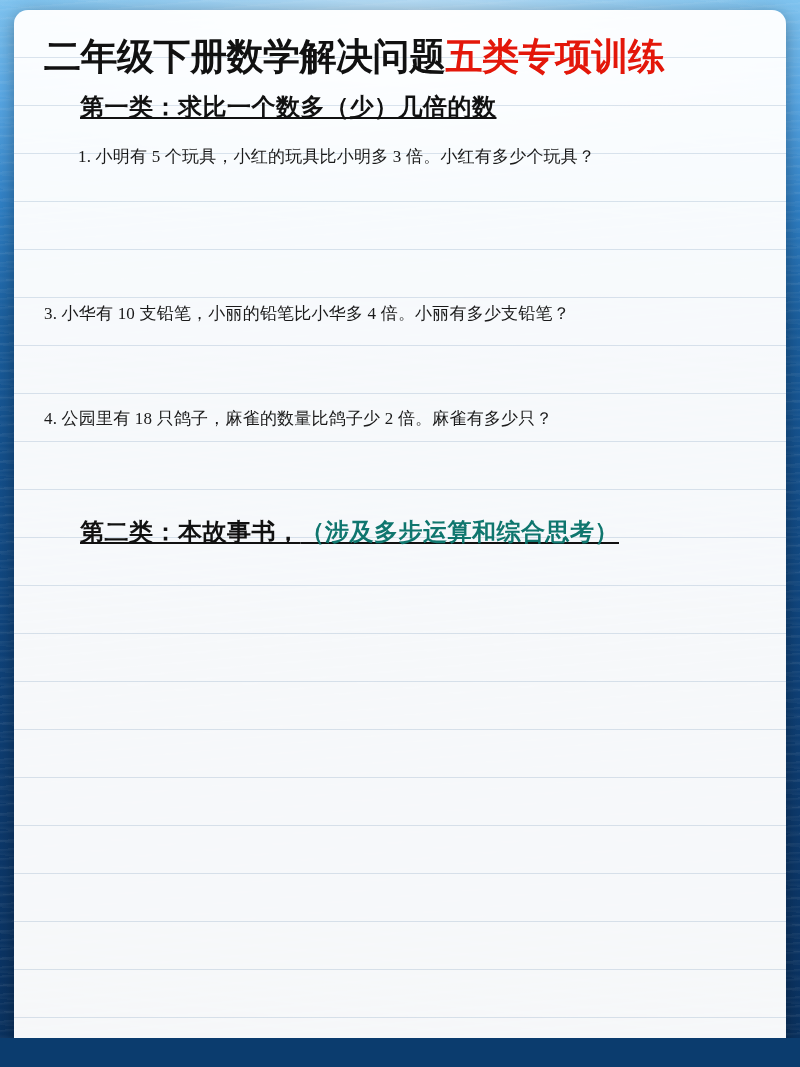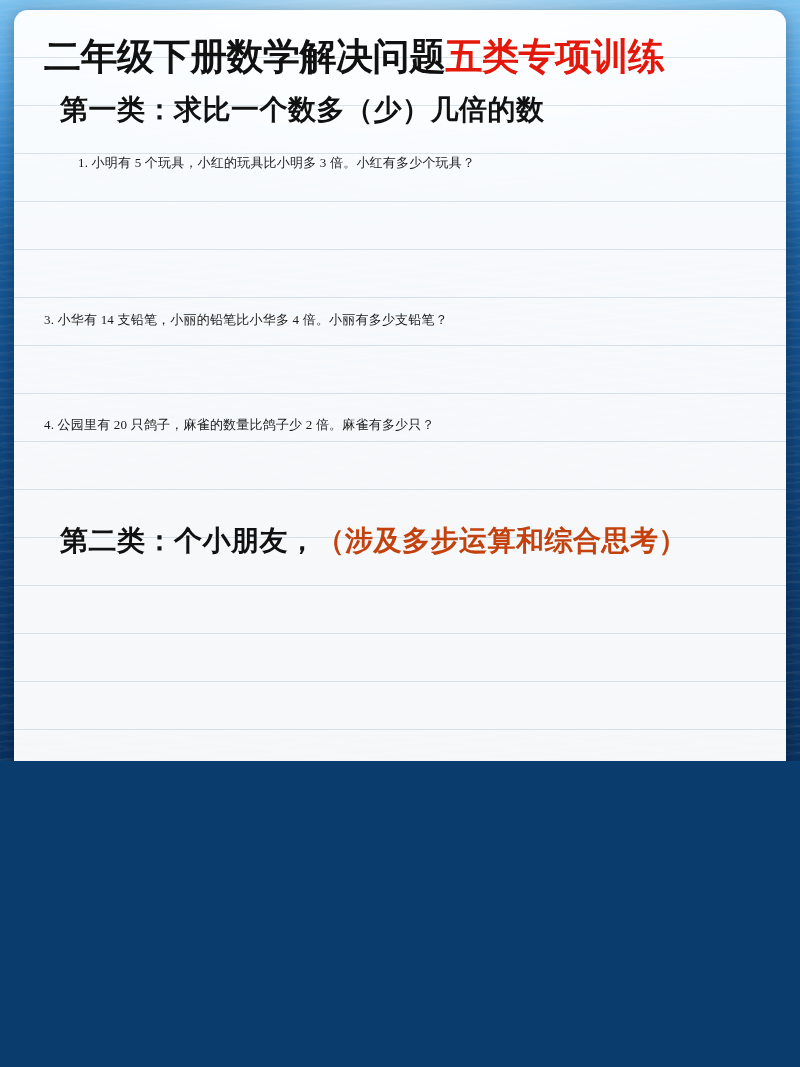--- a/index.html
+++ b/index.html
@@ -9,21 +9,21 @@
   body {
     width: 800px;
     height: 1067px;
     font-family: "Liberation Serif", "DejaVu Serif", serif;
     background: #0b3c6e;
     overflow: hidden;
   }
   .page {
     position: relative;
     width: 800px;
-    height: 761px;
+    height: 1038px;
     background:
       linear-gradient(180deg,
         #7fc3ef 0%,
         #5aa9e6 9%,
         #2f7fc4 20%,
         #1b5f9e 31%,
         #14508c 44%,
         #10457d 60%,
         #0d3a6d 78%,
         #0a3260 100%);
@@ -82,32 +82,33 @@
     margin: 0 0 12px 0;
     font-family: "Liberation Sans", "DejaVu Sans", sans-serif;
   }
   .title .black {
     color: #111111;
   }
   .title .red {
     color: #e3170a;
   }
   .section-head {
-    font-size: 28px;
+    font-size: 24px;
     font-weight: bold;
     color: #111;
-    margin: 6px 0 10px 16px;
+    margin: 6px 0 10px 36px;
     letter-spacing: 0.5px;
+    text-decoration: underline;
   }
   .section-head .note {
-    color: #c2410c;
+    color: #0f766e;
     font-weight: bold;
   }
   .q {
-    font-size: 13px;
+    font-size: 17px;
     line-height: 47px;
     color: #1a1a1a;
     margin: 0 0 6px 0;
     text-align: justify;
     letter-spacing: 0.2px;
   }
   .q.indent {
     text-indent: 34px;
   }
   .spacer-md { height: 52px; }
@@ -128,28 +129,28 @@
 
       <div class="section-head">
         <span>第一类：求比一个数多（少）几倍的数</span>
       </div>
 
       <p class="q indent">1.   小明有 5 个玩具，小红的玩具比小明多 3 倍。小红有多少个玩具？</p>
       <div class="spacer-md"></div>
 
       <div class="spacer-md"></div>
 
-      <p class="q">3. 小华有 14 支铅笔，小丽的铅笔比小华多 4 倍。小丽有多少支铅笔？</p>
+      <p class="q">3. 小华有 10 支铅笔，小丽的铅笔比小华多 4 倍。小丽有多少支铅笔？</p>
       <div class="spacer-md"></div>
 
-      <p class="q">4. 公园里有 20 只鸽子，麻雀的数量比鸽子少 2 倍。麻雀有多少只？</p>
+      <p class="q">4. 公园里有 18 只鸽子，麻雀的数量比鸽子少 2 倍。麻雀有多少只？</p>
       <div class="spacer-lg"></div>
 
       <div class="section-head">
-        <span>第二类：个小朋友，</span><span class="note">（涉及多步运算和综合思考）</span>
+        <span>第二类：本故事书，</span><span class="note">（涉及多步运算和综合思考）</span>
       </div>
 
       <div class="spacer-md"></div>
 
 
     </div>
   </div>
 </div>
 
 </body></html>

